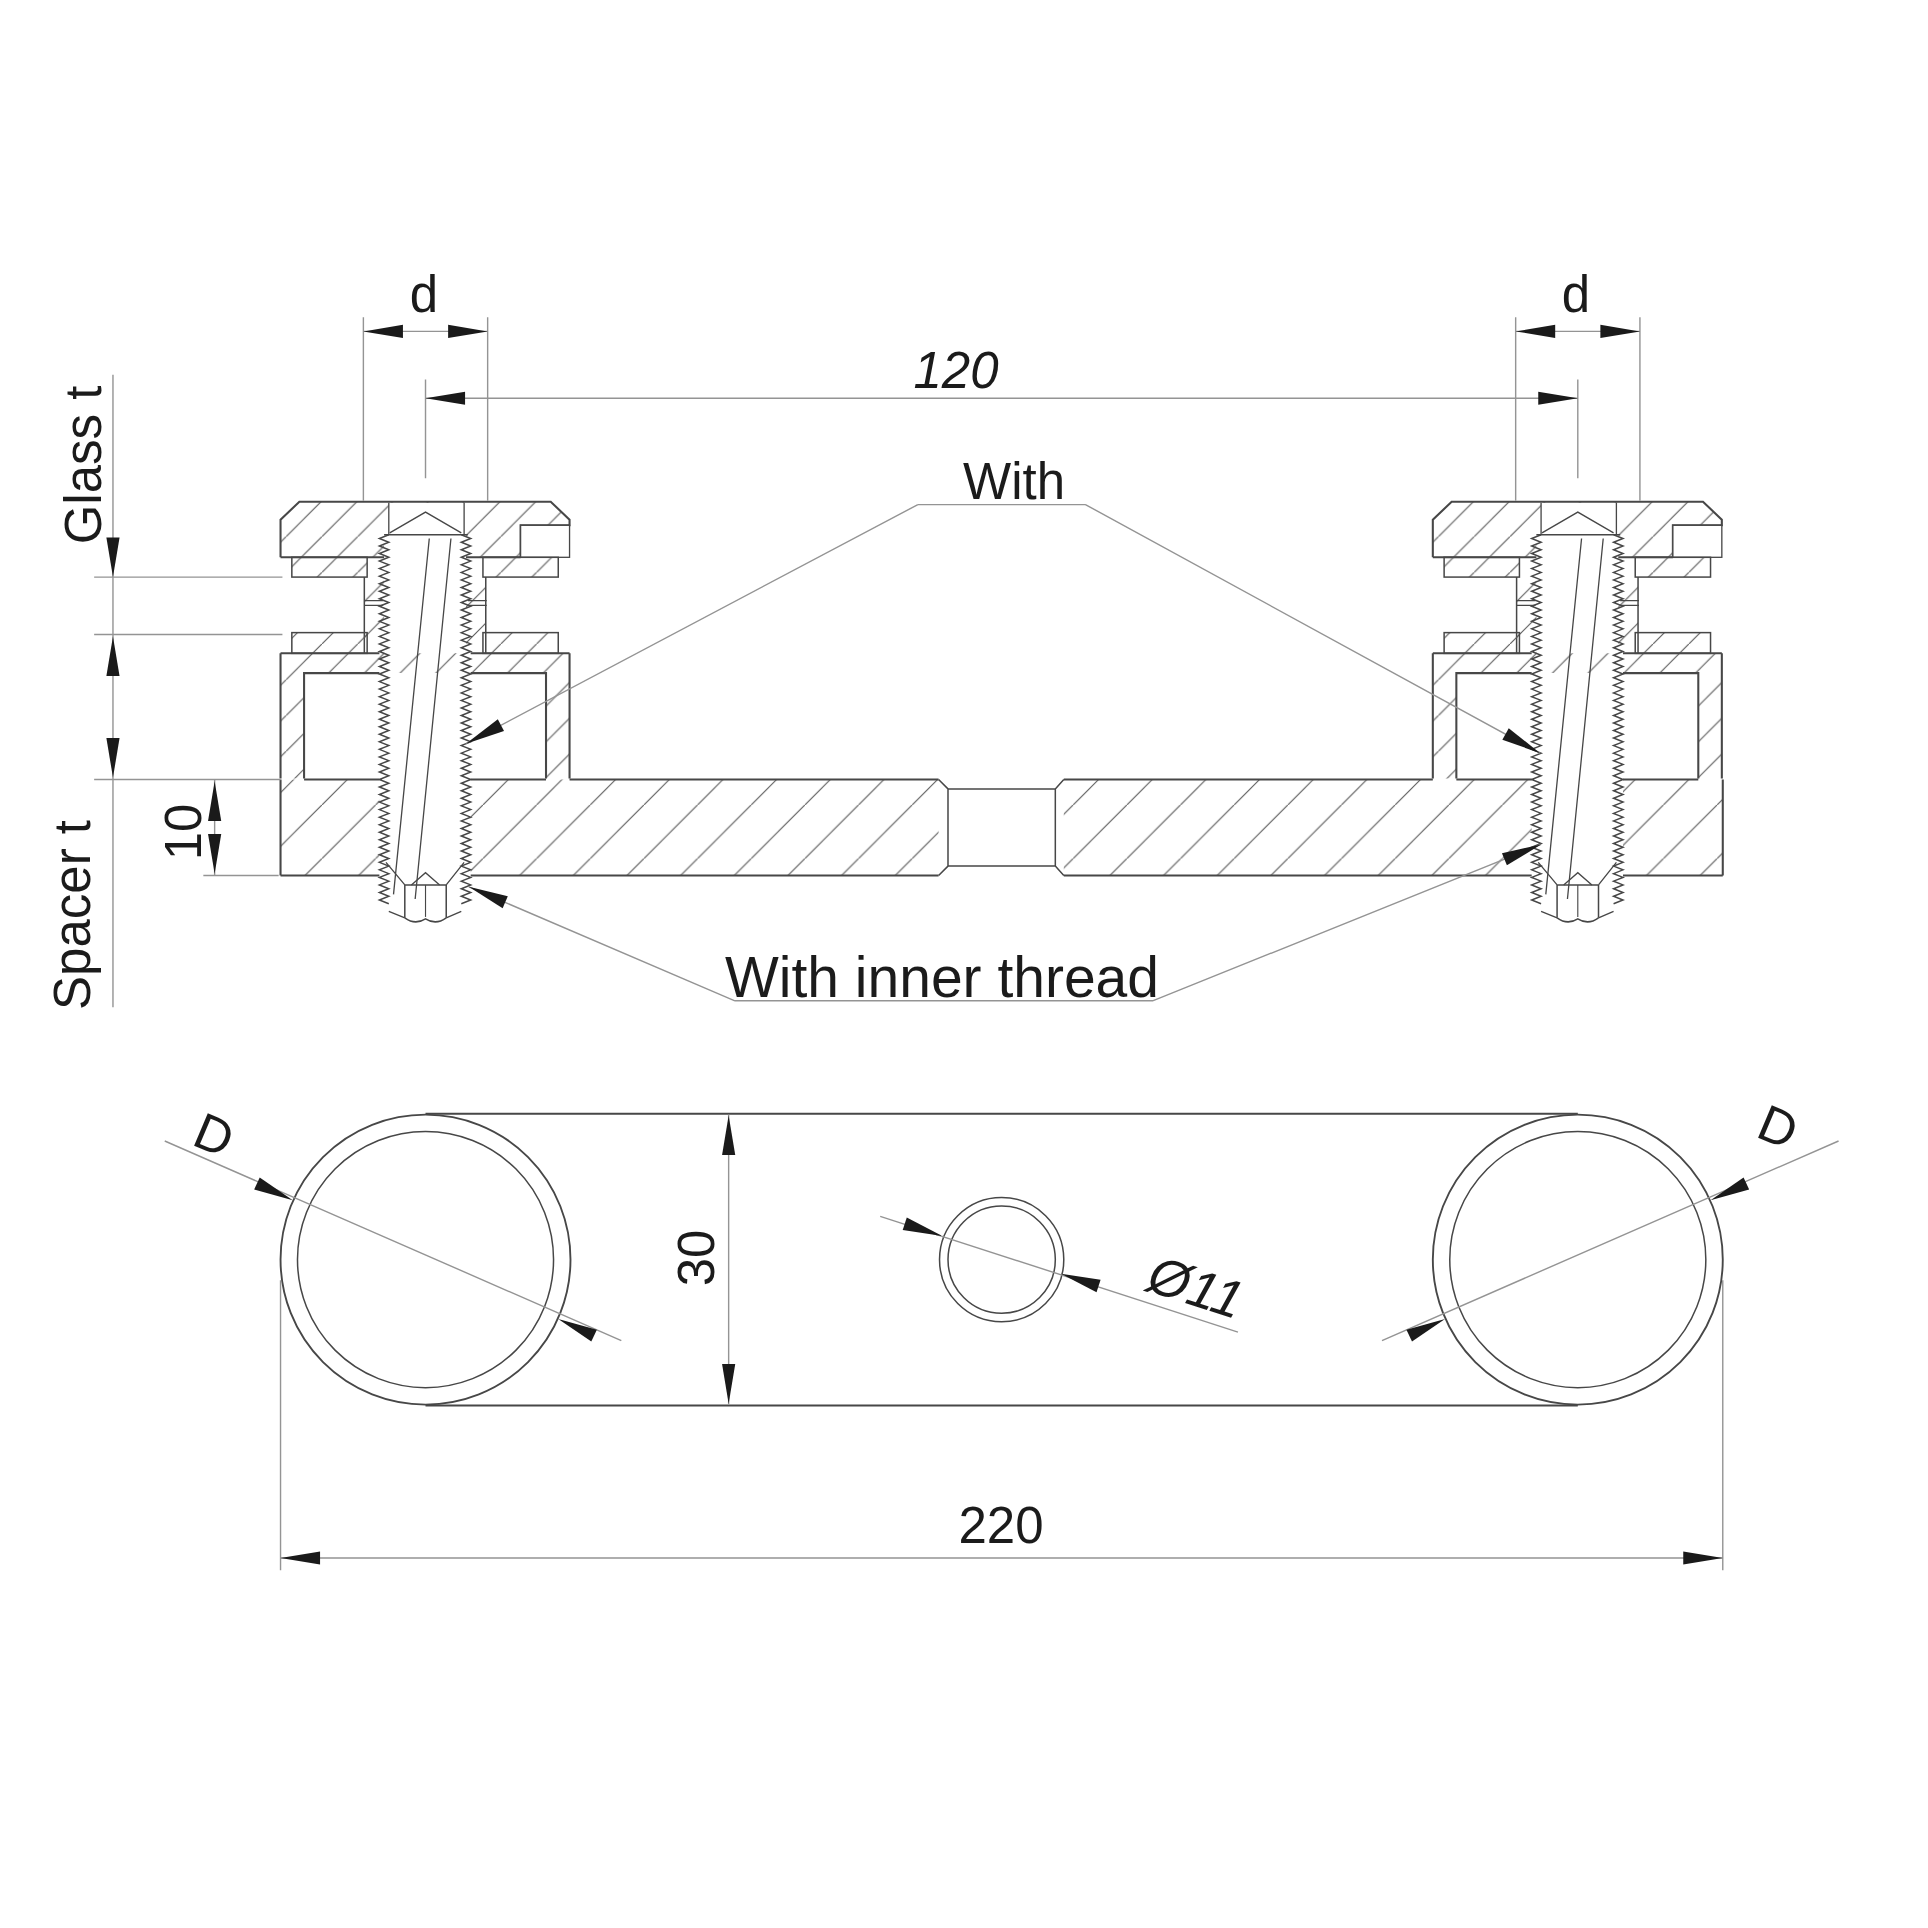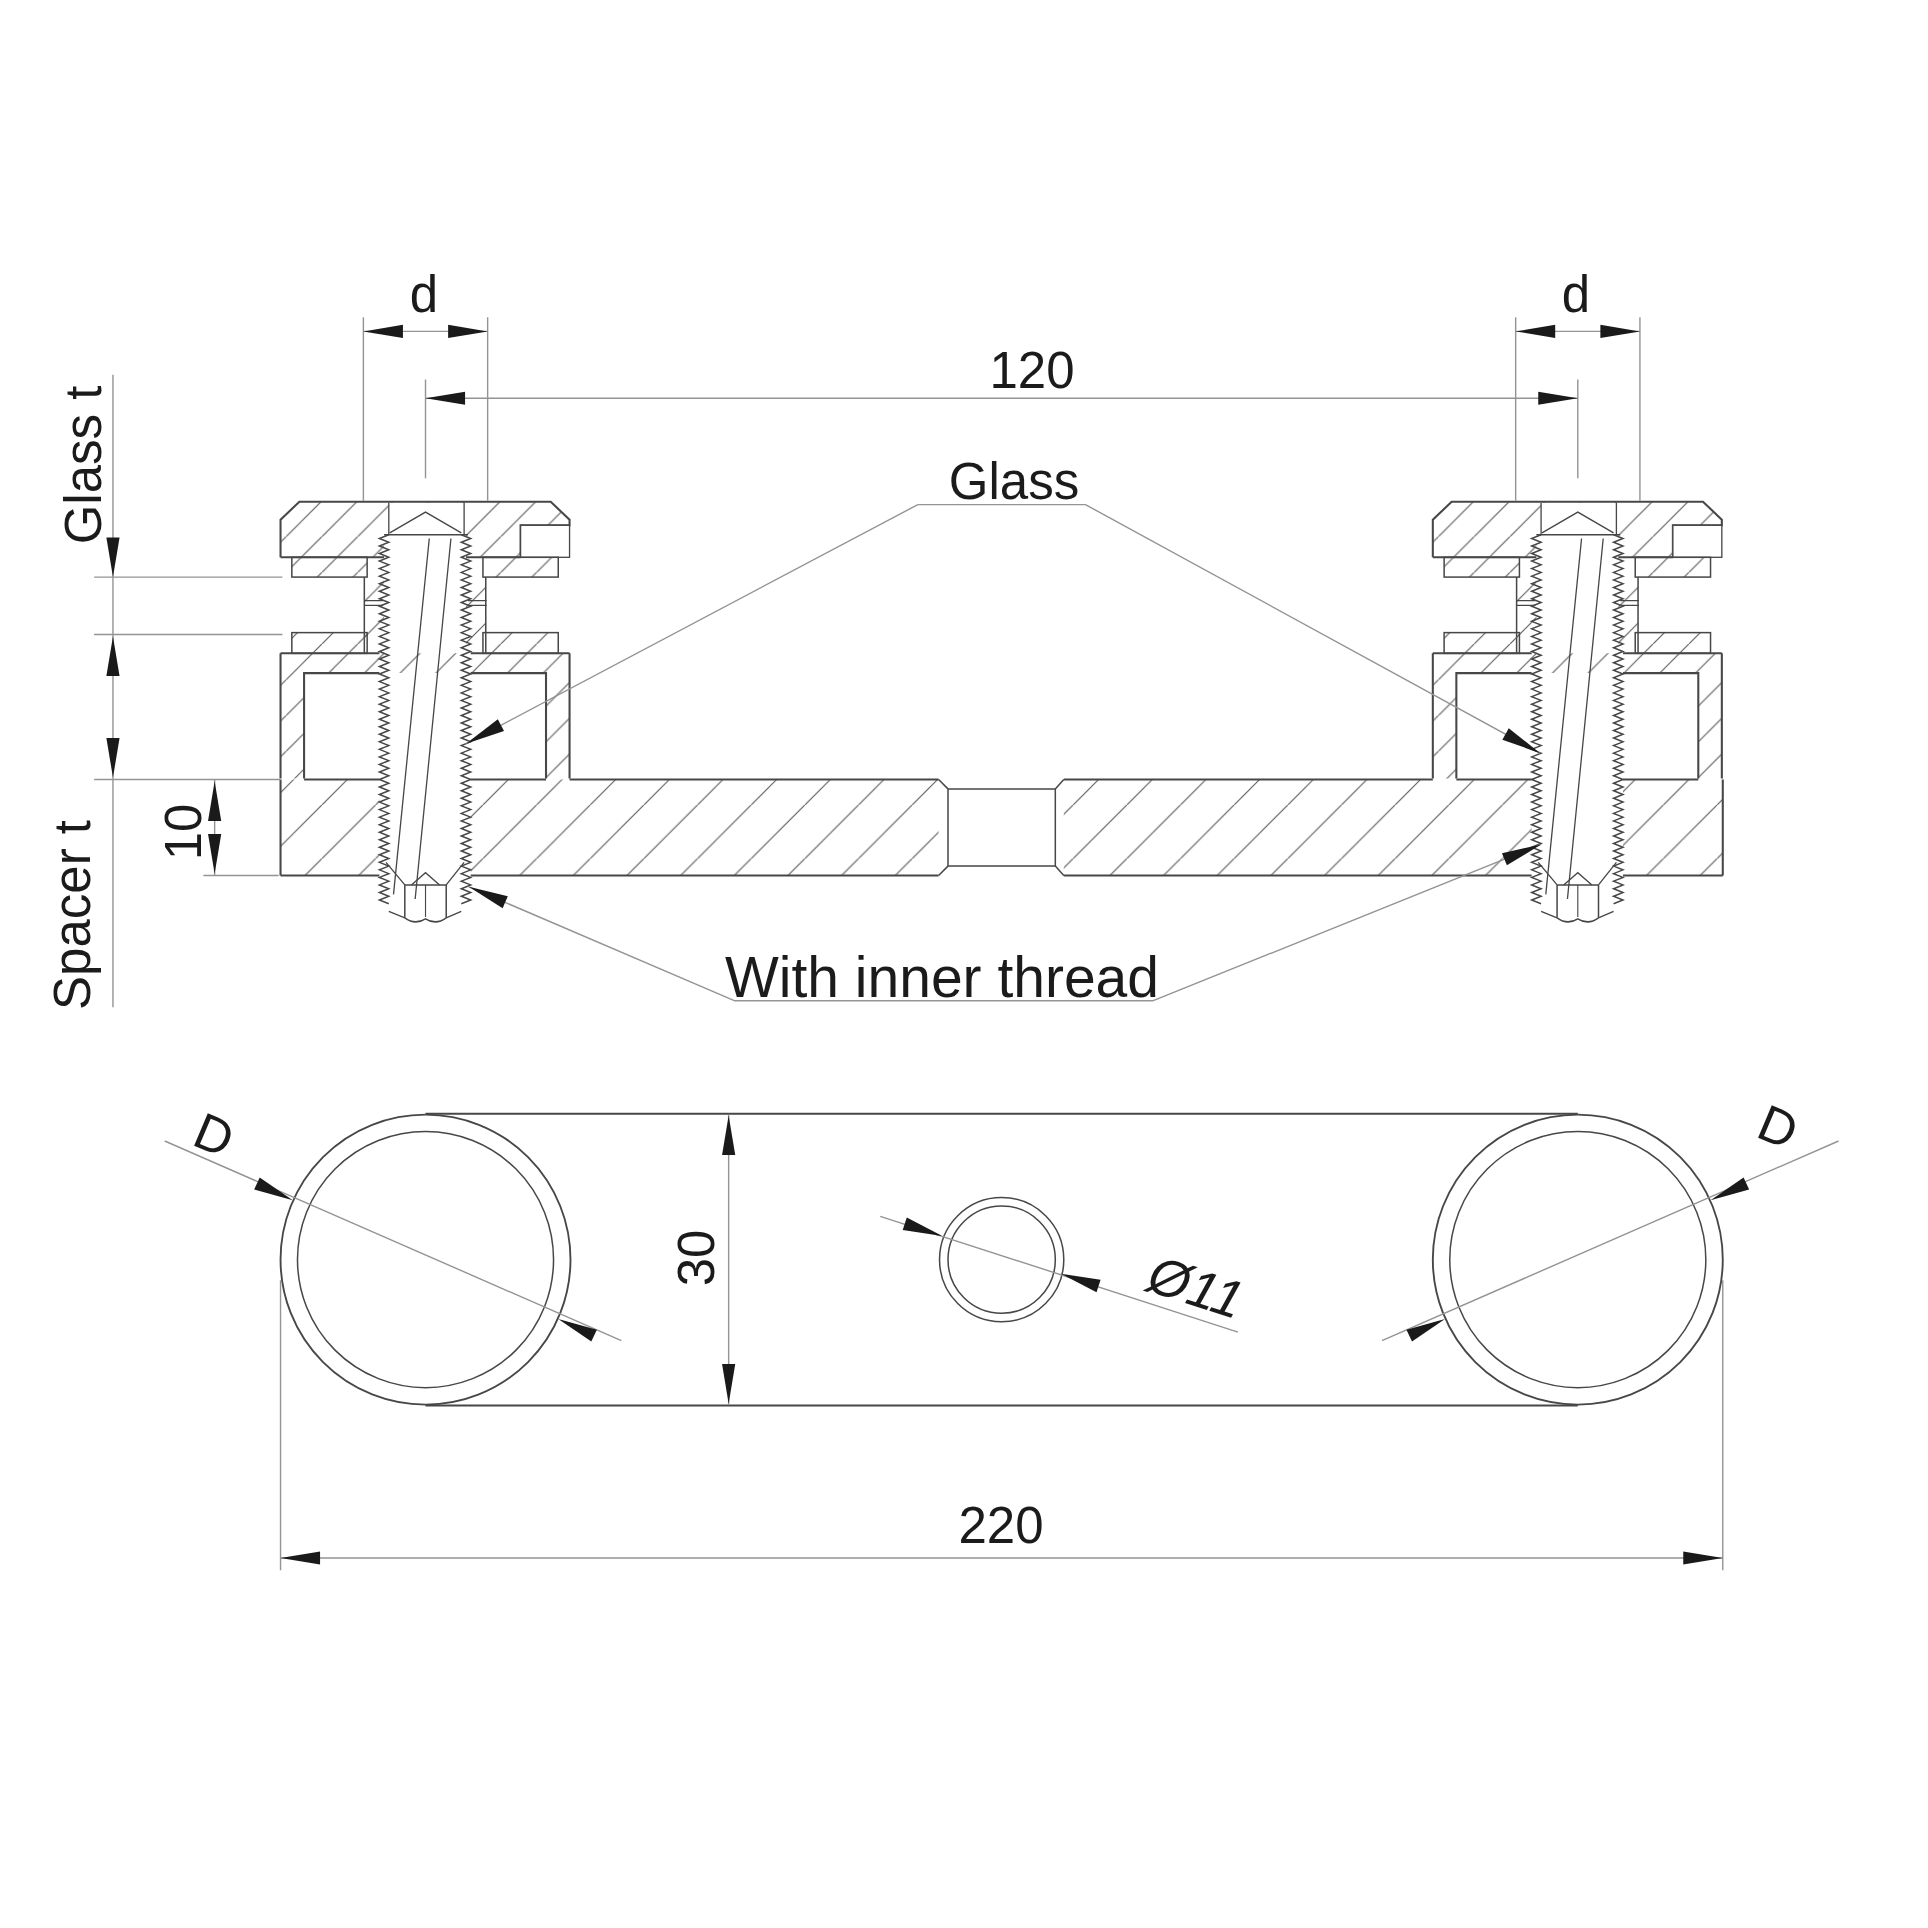--- a/index.html
+++ b/index.html
@@ -140,22 +140,22 @@
     <use href="#arr" transform="translate(1127,1353) rotate(198)"></use>
     <use href="#arr" transform="translate(774,1185) rotate(-90)"></use>
     <use href="#arr" transform="translate(774,1491) rotate(90)"></use>
     <use href="#arr" transform="translate(298,1655) rotate(180)"></use>
     <use href="#arr" transform="translate(1830,1655)"></use>
   </g>
 </svg>
 
 <div class="lbl" style="left:424px;top:294px;">d</div>
 <div class="lbl" style="left:1576px;top:294px;">d</div>
-<div class="lbl" style="left:1032px;top:370px;">120</div>
-<div class="lbl" style="left:1014px;top:481px;">Glass</div>
+<div class="lbl" style="left:956px;top:370px;font-style:italic;">120</div>
+<div class="lbl" style="left:1014px;top:481px;">With</div>
 <div class="lbl r90" style="left:83px;top:465px;">Glass t</div>
 <div class="lbl r90" style="left:72px;top:915px;">Spacer t</div>
 <div class="lbl r90" style="left:183px;top:832px;">10</div>
 <div class="lbl small" style="left:942px;top:977px;">With inner thread</div>
 <div class="lbl rD" style="left:214px;top:1135px;">D</div>
 <div class="lbl rD" style="left:1778px;top:1127px;">D</div>
 <div class="lbl r90" style="left:696px;top:1258px;">30</div>
 <div class="lbl rDia" style="left:1196px;top:1287px;">Ø11</div>
 <div class="lbl" style="left:1001px;top:1525px;">220</div>
 

